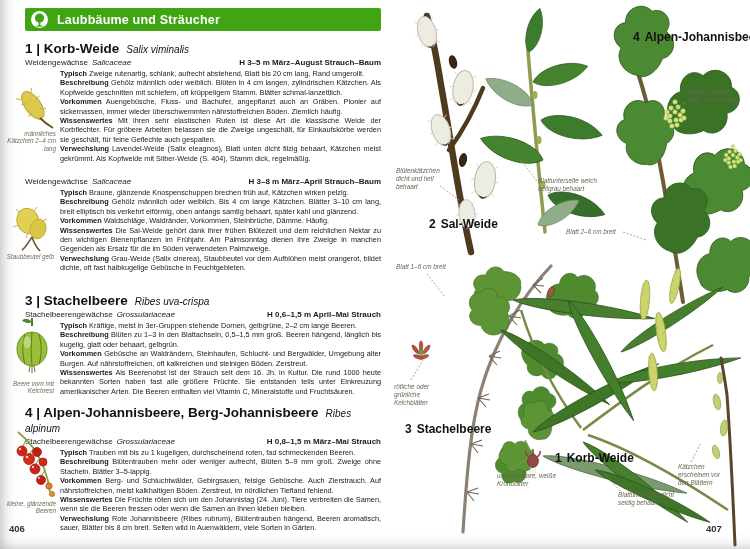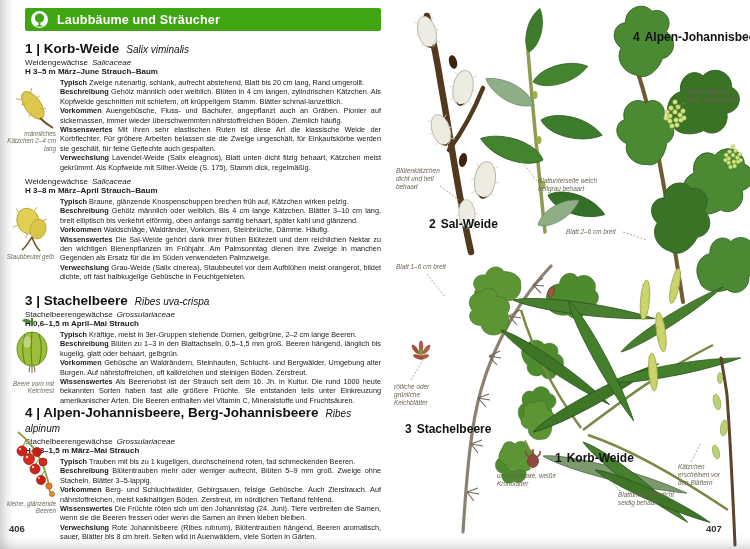--- a/index.html
+++ b/index.html
@@ -9,21 +9,21 @@
   
   .header-bar{position:absolute;left:25px;top:8px;width:356px;height:23px;background:#3fa513;
               border-radius:2px;display:flex;align-items:center;}
   .header-circle{width:17px;height:17px;background:#fff;border-radius:50%;margin-left:6px;
                  display:flex;align-items:center;justify-content:center;flex:0 0 auto;}
   .header-title{font-size:12.5px;font-weight:bold;color:#fff;margin-left:9px;letter-spacing:.2px;}
   
   .entry{position:absolute;left:25px;width:356px;}
   .entry-title{font-size:13.5px;font-weight:bold;color:#111;line-height:14px;}
   .entry-latin{font-size:10px;font-style:italic;font-weight:normal;margin-left:7px;}
-  .fam-row{display:flex;justify-content:space-between;align-items:baseline;font-size:8px;margin-top:1px;flex-direction:column;}
+  .fam-row{display:flex;justify-content:space-between;align-items:baseline;font-size:8px;margin-top:1px;}
   .fam-latin{font-style:italic;margin-left:4px;}
   .info{font-weight:bold;font-size:8px;white-space:nowrap;}
   .body{margin-left:35px;margin-top:2px;font-size:7.3px;line-height:9.4px;text-align:justify;}
   .sec{margin:0;}
   .kw{font-weight:bold;}
   
   .thumb{position:absolute;}
   .thumb-cap{position:absolute;font-size:6.3px;font-style:italic;color:#6f6a5a;text-align:right;line-height:7.4px;}
   .pageno{position:absolute;font-size:9.5px;font-weight:bold;color:#333;}
   
@@ -46,28 +46,28 @@
           <rect x="3.4" y="12.4" width="6.2" height="1.2" fill="#3fa513"></rect>
         </svg>
     </span>
     <span class="header-title">Laubbäume und Sträucher</span>
   </div>
 
   <div class="entry" style="top:42px">
     <div class="entry-title"><span>1 | Korb-Weide</span><span class="entry-latin">Salix viminalis</span></div>
     <div class="fam-row">
       <span><span>Weidengewächse</span><span class="fam-latin">Salicaceae</span></span>
-      <span class="info">H 3–5 m  März–June  Strauch–Baum</span>
+      <span class="info">H 3–5 m  März–August  Strauch–Baum</span>
     </div>
     <div class="body">
       <p class="sec"><b class="kw">Typisch</b> <span>Zweige rutenartig, schlank, aufrecht abstehend, Blatt bis 20 cm lang, Rand umgerollt.</span></p>
       <p class="sec"><b class="kw">Beschreibung</b> <span>Gehölz männlich oder weiblich. Blüten in 4 cm langen, zylindrischen Kätzchen. Als Kopfweide geschnitten mit schiefem, oft krüppeligem Stamm. Blätter schmal-lanzettlich.</span></p>
       <p class="sec"><b class="kw">Vorkommen</b> <span>Auengebüsche, Fluss- und Bachufer, angepflanzt auch an Gräben. Pionier auf sickernassen, immer wieder überschwemmten nährstoffreichen Böden. Ziemlich häufig.</span></p>
       <p class="sec"><b class="kw">Wissenswertes</b> <span>Mit ihren sehr elastischen Ruten ist diese Art die klassische Weide der Korbflechter. Für gröbere Arbeiten belassen sie die Zweige ungeschält, für Einkaufskörbe werden sie geschält, für feine Geflechte auch gespalten.</span></p>
-      <p class="sec"><b class="kw">Verwechslung</b> <span>Lavendel-Weide (Salix eleagnos), Blatt unten dicht filzig behaart, Kätzchen meist gekrümmt. Als Kopfweide mit Silber-Weide (S. 175), Stamm dick, regelmäßig.</span></p>
+      <p class="sec"><b class="kw">Verwechslung</b> <span>Lavendel-Weide (Salix eleagnos), Blatt unten dicht filzig behaart, Kätzchen meist gekrümmt. Als Kopfweide mit Silber-Weide (S. 404), Stamm dick, regelmäßig.</span></p>
     </div>
   </div>
 
   <div class="entry" style="top:176px">
     <div class="fam-row">
       <span><span>Weidengewächse</span><span class="fam-latin">Salicaceae</span></span>
       <span class="info">H 3–8 m  März–April  Strauch–Baum</span>
     </div>
     <div class="body">
       <p class="sec"><b class="kw">Typisch</b> <span>Braune, glänzende Knospenschuppen brechen früh auf, Kätzchen wirken pelzig.</span></p>

